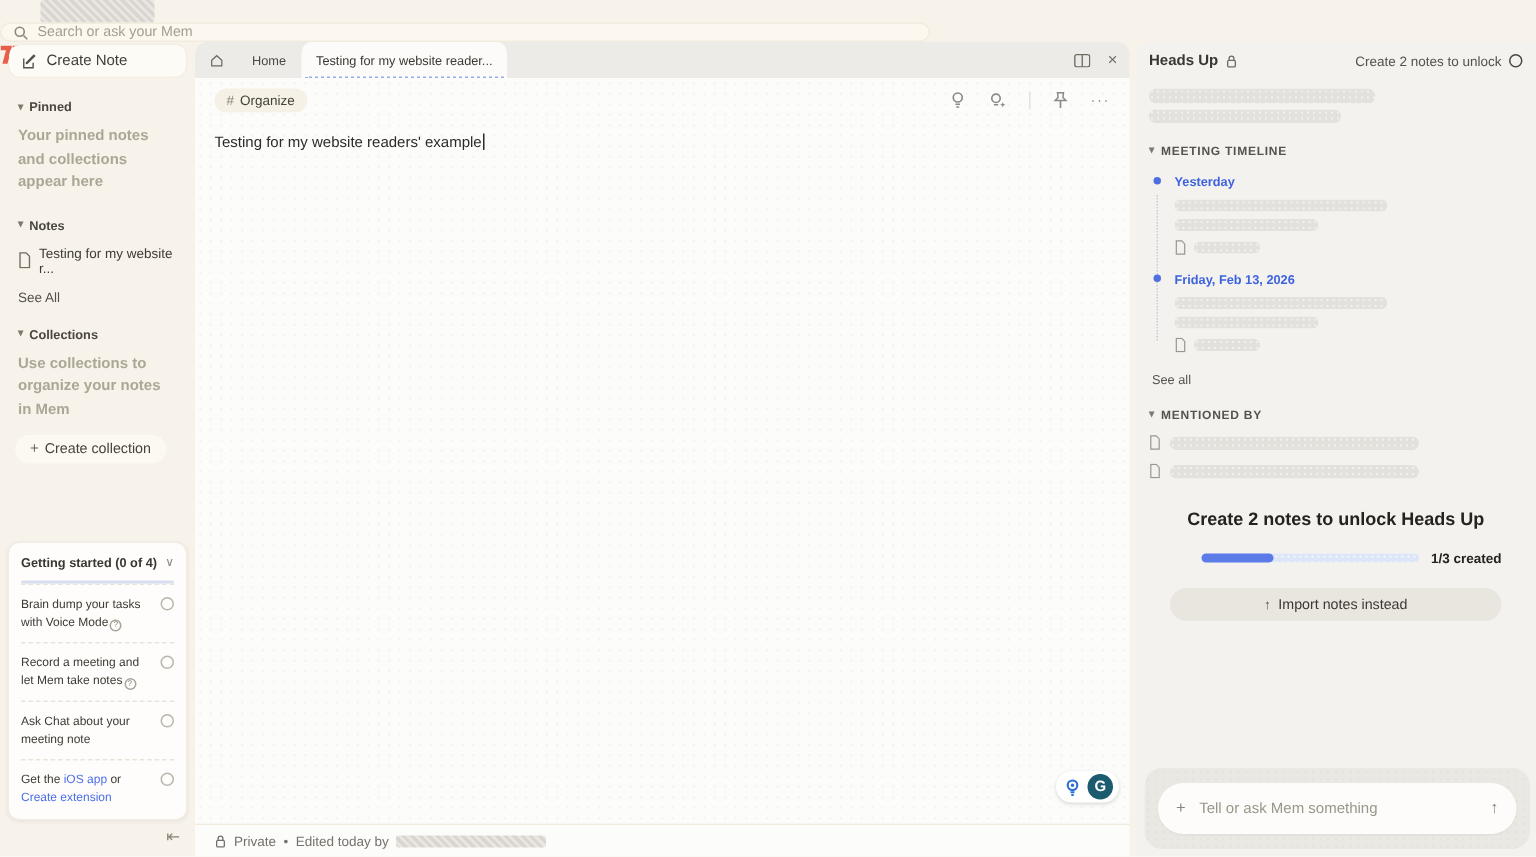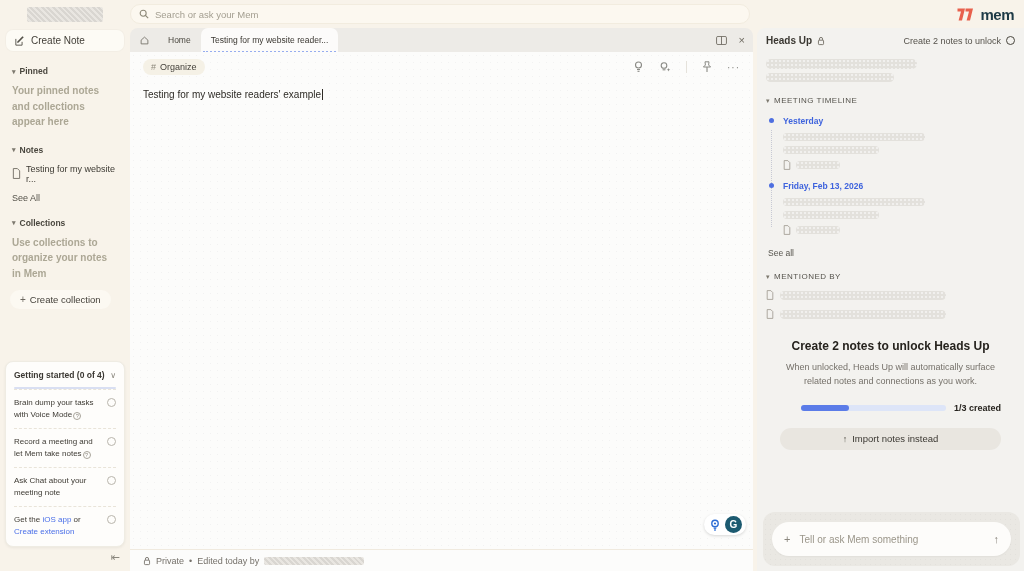--- a/index.html
+++ b/index.html
@@ -7,21 +7,21 @@
   body {
     font-family:"Liberation Sans", sans-serif;
     background:#F8F3EA;
     position:relative;
     overflow:hidden;
     color:#3A3731;
   }
   svg { display:block; }
 
   
-  .topbar { position:absolute; top:0; left:0; right:0; height:28px; display:flex; align-items:center; }
+  .topbar { position:absolute; top:0; left:0; right:0; height:28px; display:flex; align-items:flex-start;flex-direction:column; }
   .tb-left { width:130px; display:flex; justify-content:center; }
   .redact {
     background:repeating-linear-gradient(45deg,#D9D6D1 0 2px,#E9E6E1 2px 4px);
     border-radius:2px;
   }
   .tb-redact { width:76px; height:15px; }
   .searchbar {
     width:620px; height:20px; background:#FCF8F0; border:1px solid #F2ECDF;
     border-radius:10px; display:flex; align-items:center; padding:0 8px; gap:6px;
   }
@@ -128,21 +128,21 @@
   .rp-head { height:25px; display:flex; align-items:center; justify-content:space-between; padding:0 9px; }
   .rp-title { display:flex; align-items:center; gap:5px; font-size:10px; font-weight:bold; color:#3A3731; }
   .rp-unlock { display:flex; align-items:center; gap:5px; font-size:9px; color:#55524B; }
   .ring { width:9px; height:9px; border:1.5px solid #4A473F; border-radius:50%; }
   .rp-body { padding:6px 9px 0; position:relative; }
   .ph {
     background:#E3E1DC; border-radius:5px; height:9px;
     background-image:radial-gradient(circle, rgba(255,255,255,0.55) 0.7px, transparent 0.8px);
     background-size:4px 4px;
   }
-  .rp-sec { display:flex; align-items:center; gap:4px; font-size:8px; font-weight:normal; letter-spacing:0.5px; color:#55534C; }
+  .rp-sec { display:flex; align-items:center; gap:4px; font-size:8px; font-weight:bold; letter-spacing:0.5px; color:#55534C; }
   .timeline { position:relative; margin:2px 0 0 3px; }
   .timeline::before { content:""; position:absolute; left:2px; top:14px; bottom:8px; border-left:1px dotted #C7C9D4; }
   .tl-entry { position:relative; padding-left:14px; margin-top:11px; }
   .tl-dot { position:absolute; left:0; top:2px; width:5px; height:5px; border-radius:50%; background:#4E6FE0; }
   .tl-date { font-size:8.5px; font-weight:bold; color:#3E63DD; }
   .tl-docrow { display:flex; align-items:center; gap:5px; margin-top:6px; color:#9a968c; }
   .mention-row { display:flex; align-items:center; gap:6px; margin-top:9px; color:#9a968c; }
   .rp-seeall { font-size:8.5px; color:#55534C; margin:13px 0 0 2px; }
 
   .unlock-card { text-align:center; margin-top:20px; padding:0 14px; }
@@ -434,21 +434,20 @@
       <span>
           <svg width="8" height="10" viewBox="0 0 10 12">
             <path d="M1.5 0.5 H6 L8.5 3 V11.5 H1.5 Z" fill="none" stroke="#9a968c" stroke-width="1"></path>
           </svg>
         </span>
       <span class="ph" style="width:166px; height:9px;"></span>
     </div>
 
     <div class="unlock-card">
       <div class="uc-heading">Create 2 notes to unlock Heads Up</div>
-      <div class="uc-desc">When unlocked, Heads Up will automatically surface related notes and connections as you work.</div>
       <div class="uc-progress-row">
         <div class="uc-track">
           <div class="uc-fill" style="width: 33%;"></div>
         </div>
         <span class="uc-label">1/3 created</span>
       </div>
       <div class="import-btn">
         <span class="import-arrow">↑</span>
         <span>Import notes instead</span>
       </div>

